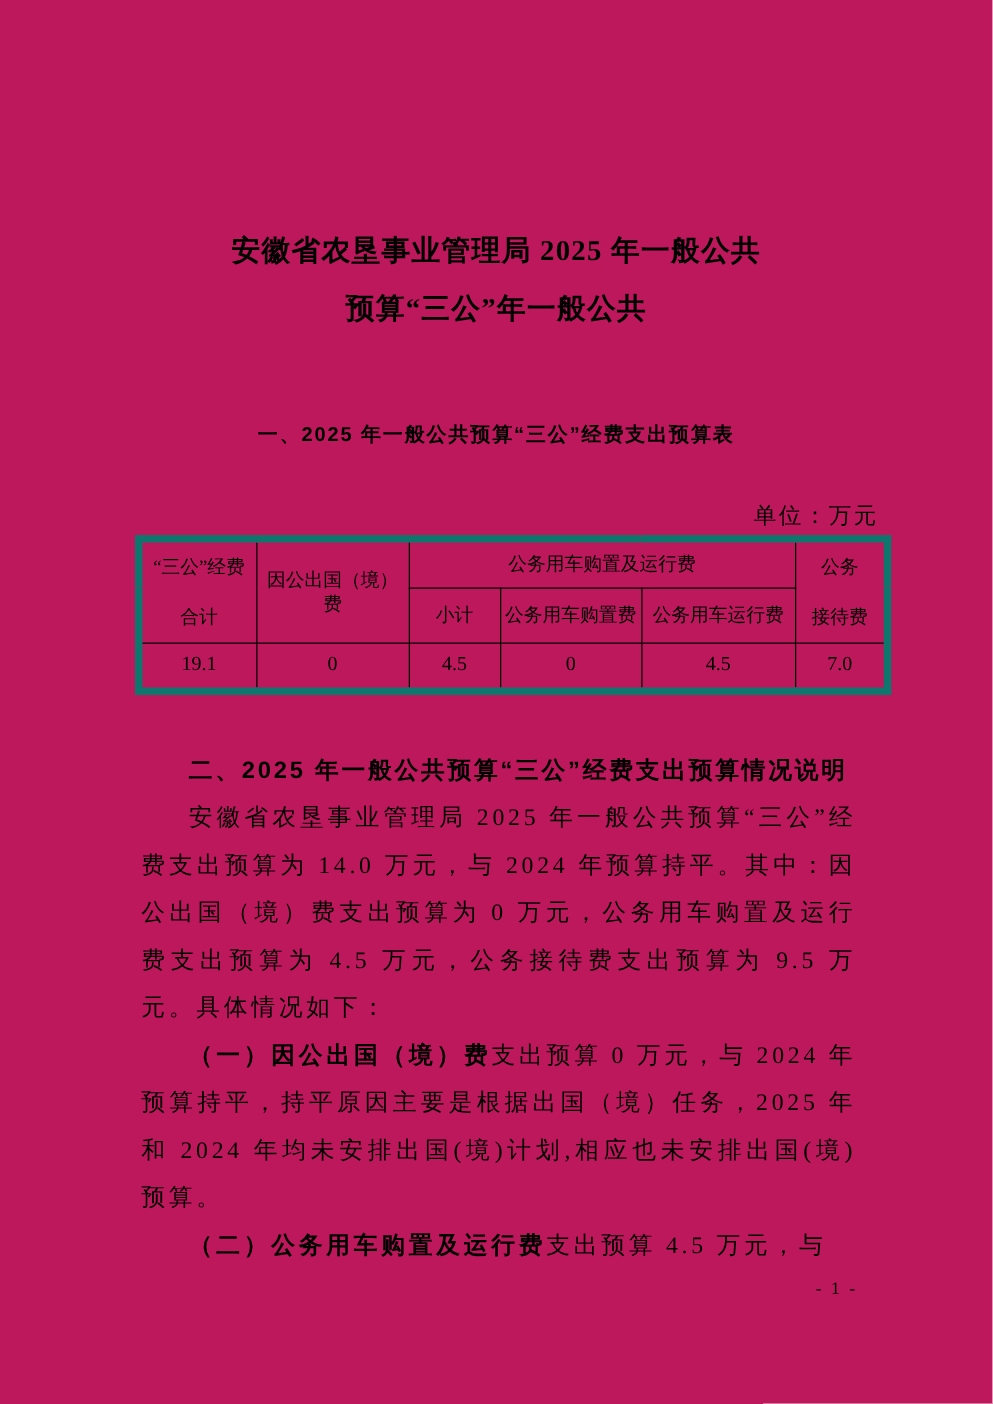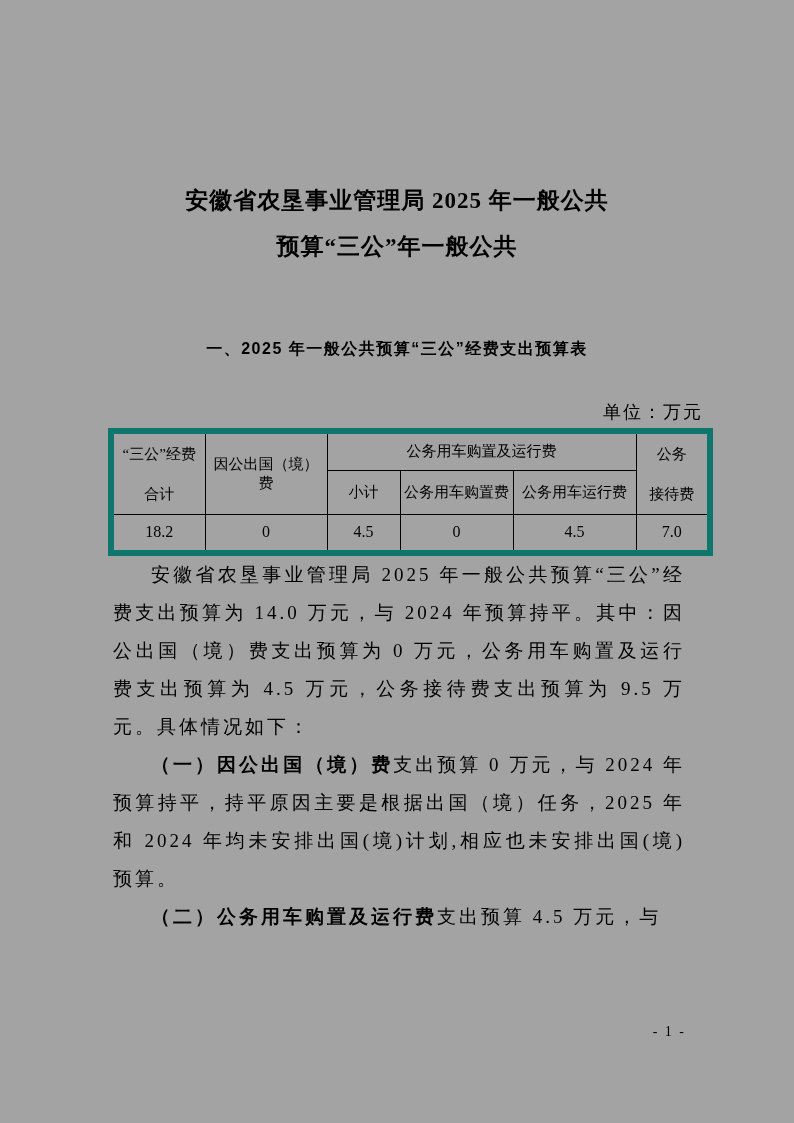--- a/index.html
+++ b/index.html
@@ -2,21 +2,21 @@
 <html><head>
 <meta charset="utf-8">
 <style>
   * { margin: 0; padding: 0; box-sizing: border-box; }
   html, body { background: #ffffff; }
   .page {
     position: relative;
     width: 794px;
     height: 1123px;
     margin: 0 auto;
-    background: #a3a3a3;
+    background: #be185d;
     color: #000000;
     font-family: "Liberation Serif", serif;
     overflow: hidden;
   }
   .doc-title {
     padding-top: 178px;
     text-align: center;
     font-family: "Liberation Serif", serif;
     font-weight: bold;
     font-size: 23px;
@@ -133,31 +133,32 @@
           <span style="display:block">公务</span>
           <span style="display:block">接待费</span>
         </td>
       </tr>
       <tr class="sub-row">
         <td>小计</td>
         <td>公务用车购置费</td>
         <td>公务用车运行费</td>
       </tr>
       <tr class="data-row">
-        <td>18.2</td>
+        <td>19.1</td>
         <td>0</td>
         <td>4.5</td>
         <td>0</td>
         <td>4.5</td>
         <td>7.0</td>
       </tr>
     </tbody>
       </table>
   </div>
 
+  <h2 class="sec2-heading">二、2025 年一般公共预算“三公”经费支出预算情况说明</h2>
 
   <p class="body-para"><span>安徽省农垦事业管理局 2025 年一般公共预算“三公”经费支出预算为 14.0 万元，与 2024 年预算持平。其中：因公出国（境）费支出预算为 0 万元，公务用车购置及运行费支出预算为 4.5 万元，公务接待费支出预算为 9.5 万元。具体情况如下：</span></p>
 
   <p class="body-para"><span class="lead">（一）因公出国（境）费</span><span>支出预算 0 万元，与 2024 年预算持平，持平原因主要是根据出国（境）任务，2025 年和 2024 年均未安排出国(境)计划,相应也未安排出国(境)预算。</span></p>
 
   <p class="body-para"><span class="lead">（二）公务用车购置及运行费</span><span>支出预算 4.5 万元，与</span></p>
 
   <div class="page-footer">- 1 -</div>
 
 </div>

